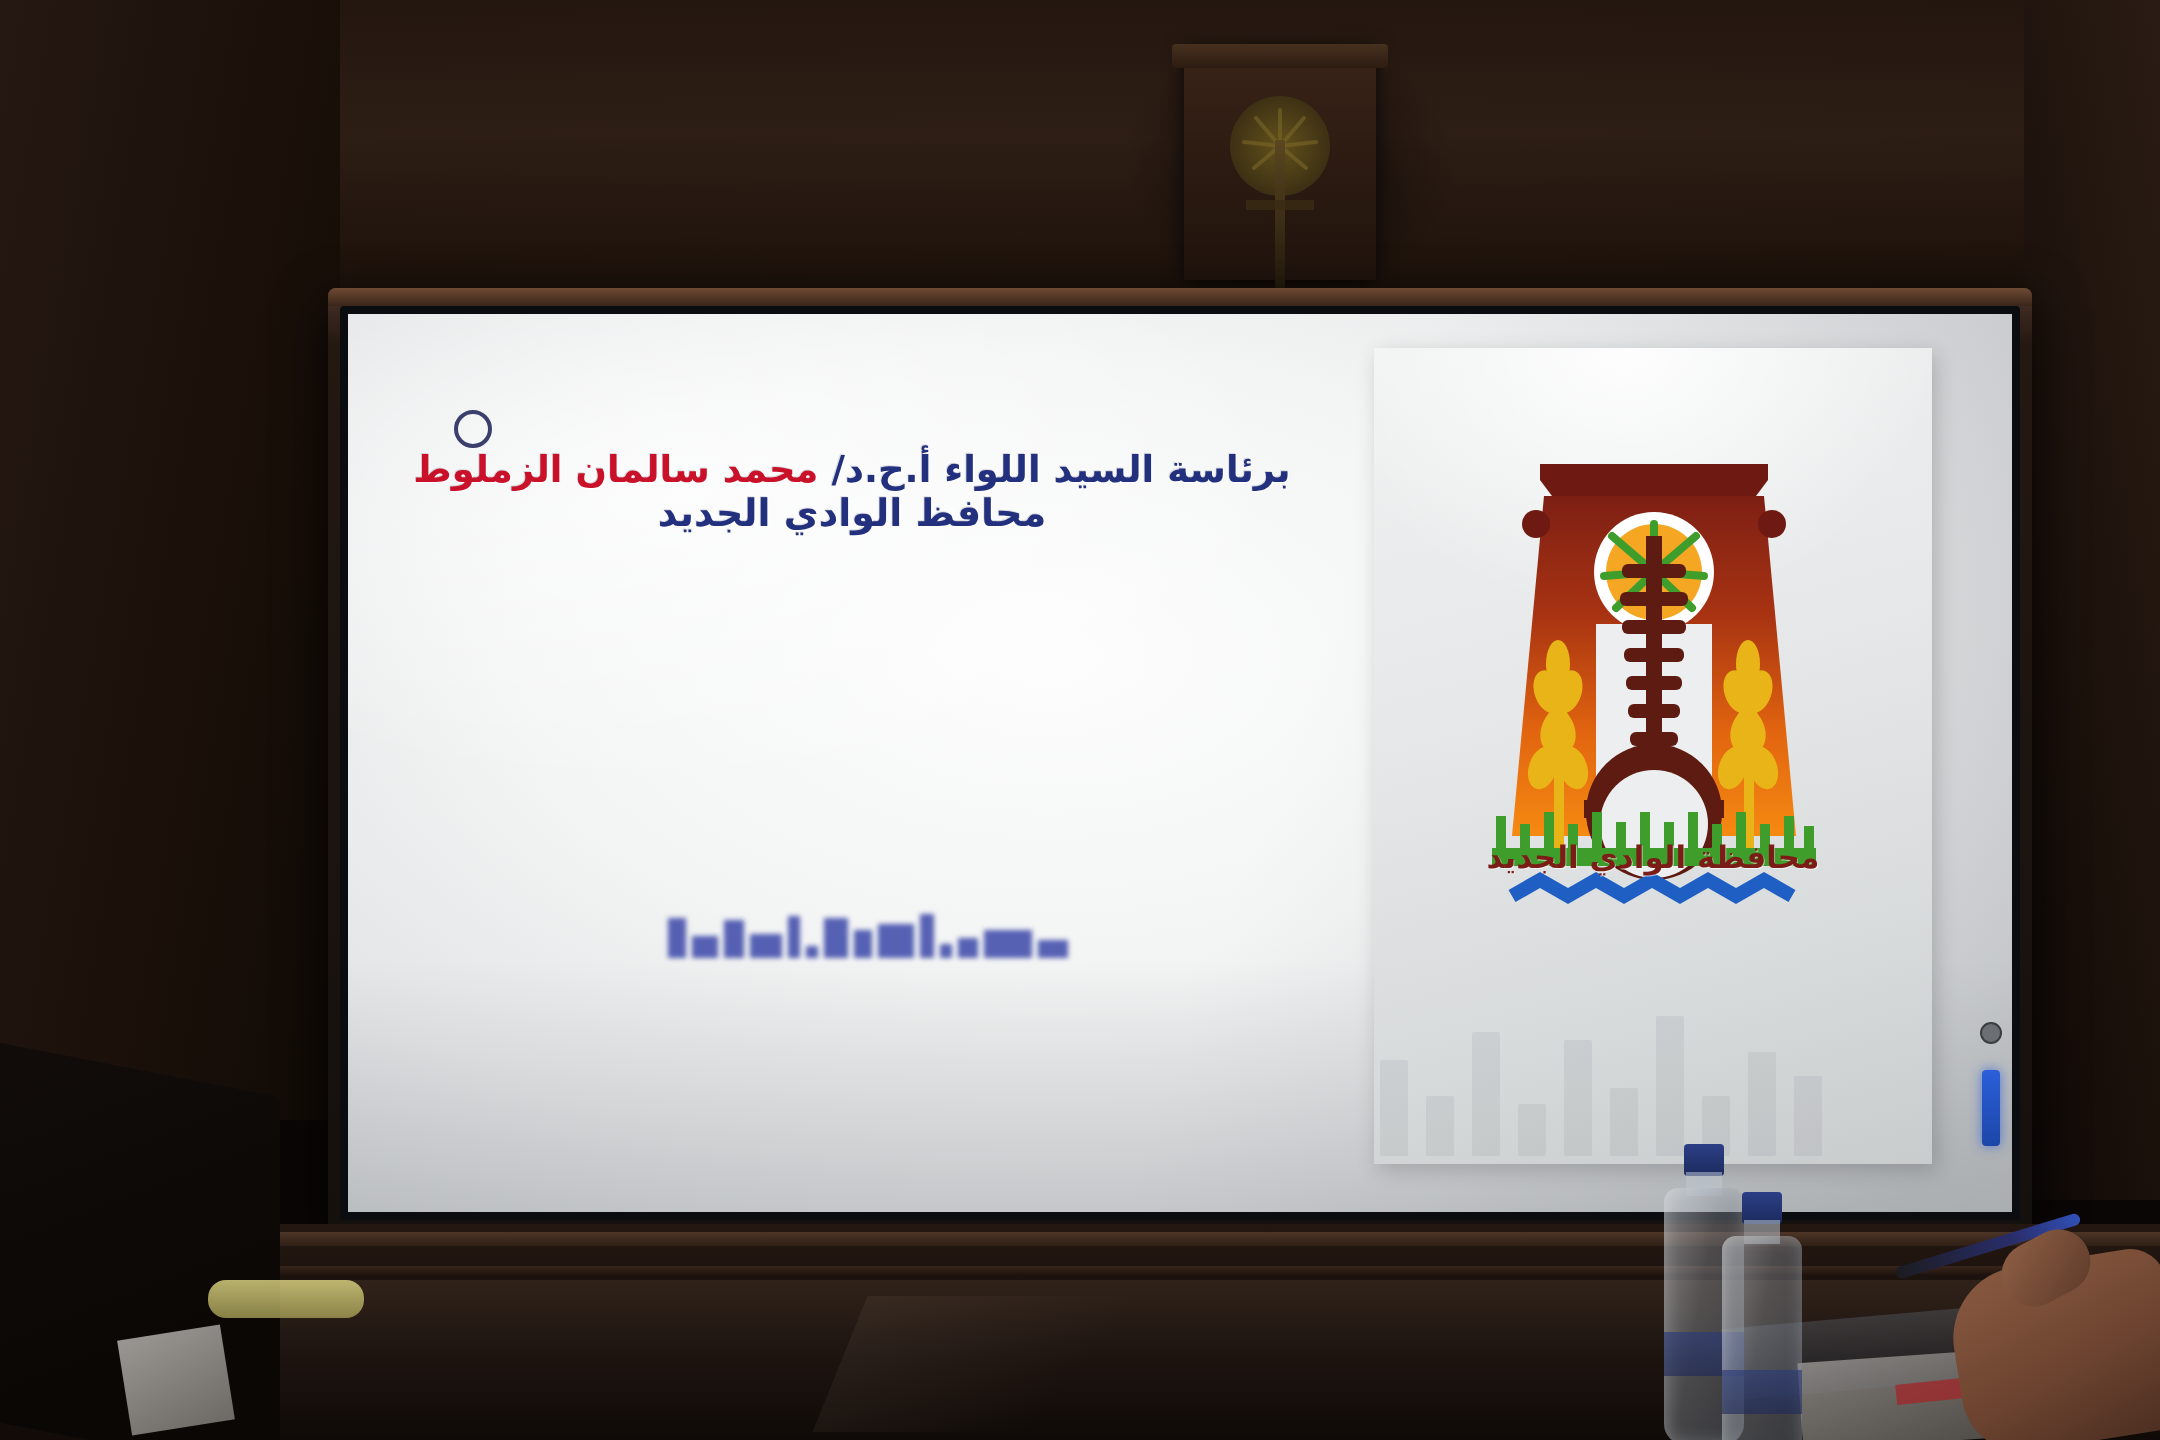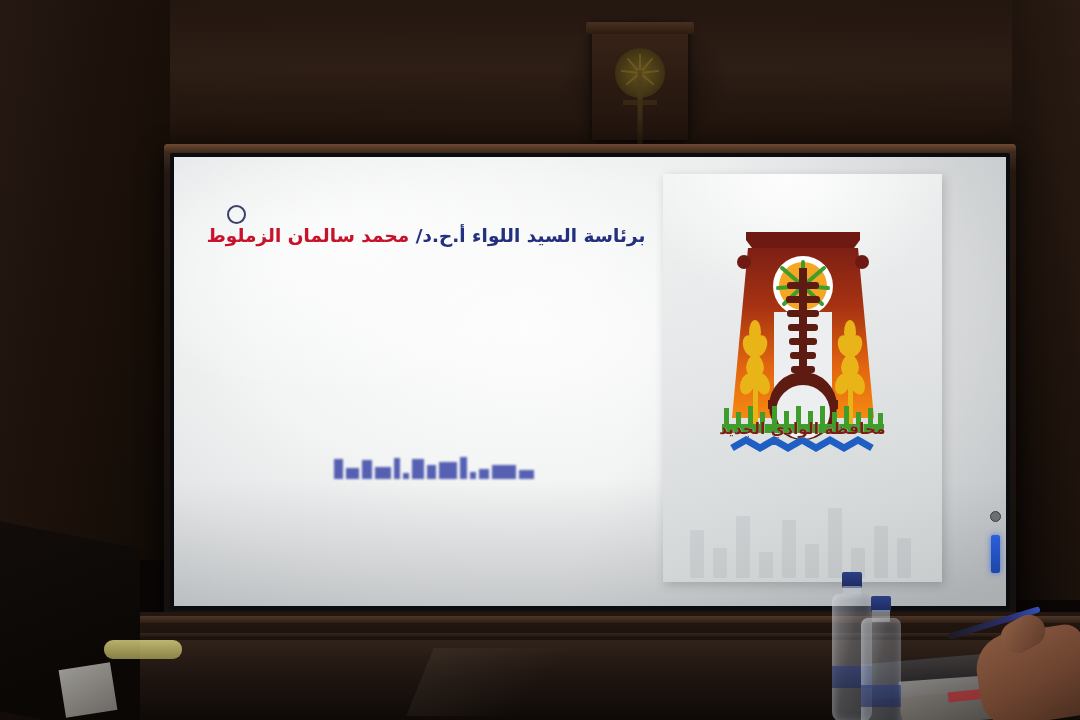--- a/index.html
+++ b/index.html
@@ -73,21 +73,21 @@
   .t2 .blue{color:#22307e;}
   .t2 .red{color:#c9122a;}
   .t3{font-size:19px;color:#22307e;margin-bottom:26px;}
 
   
   .redacted{position:absolute;left:334px;top:449px;width:200px;height:30px;
         display:flex;align-items:flex-end;gap:3px;filter:blur(1.2px);}
   .px{background:#3a47a8;opacity:.85;}
 
   
-  .logo-panel{position:absolute;left:663px;top:174px;width:279px;height:408px;
+  .logo-panel{position:absolute;left:687px;top:174px;width:279px;height:408px;
         background:linear-gradient(165deg,#f0f1f1 0%,#e6e8e9 40%,#d8dbdc 75%,#c8cccd 100%);
         box-shadow:2px 3px 10px rgba(0,0,0,.18);}
   .logo-panel .sheen{position:absolute;left:0;top:0;width:100%;height:130px;
         background:radial-gradient(ellipse at 45% 0%, rgba(255,255,255,.92), rgba(255,255,255,0) 72%);}
   .logo-wrap{position:absolute;left:50%;top:36px;transform:translateX(-50%);width:190px;height:260px;}
   .logo-caption{position:absolute;left:0;top:246px;width:279px;text-align:center;
         direction:rtl;font-size:15.5px;font-weight:bold;color:#7b1d16;
         text-shadow:0.4px 0.4px 0 rgba(255,255,255,.6);filter:blur(.2px);}
   
   .watermark{position:absolute;left:690px;top:500px;width:240px;height:78px;
@@ -182,20 +182,21 @@
     </div>
   </div>
 
   <div class="bezel-btn"></div>
   <div class="led"></div>
 
   <div class="bullet"></div>
 
   <div class="slide-text">
     <div class="tline t2"><span class="blue">برئاسة السيد اللواء أ.ح.د/ </span><span class="red">محمد سالمان الزملوط</span></div>
+    <div class="tline t3">محافظ الوادي الجديد</div>
   </div>
 
   <div class="redacted" id="redacted-line">
       <div class="px" style="width: 9px; height: 20px;"></div>
       <div class="px" style="width: 14px; height: 11px;"></div>
       <div class="px" style="width: 10px; height: 19px;"></div>
       <div class="px" style="width: 16px; height: 12px;"></div>
       <div class="px" style="width: 7px; height: 21px;"></div>
       <div class="px" style="width: 6px; height: 6px;"></div>
       <div class="px" style="width: 12px; height: 20px;"></div>

